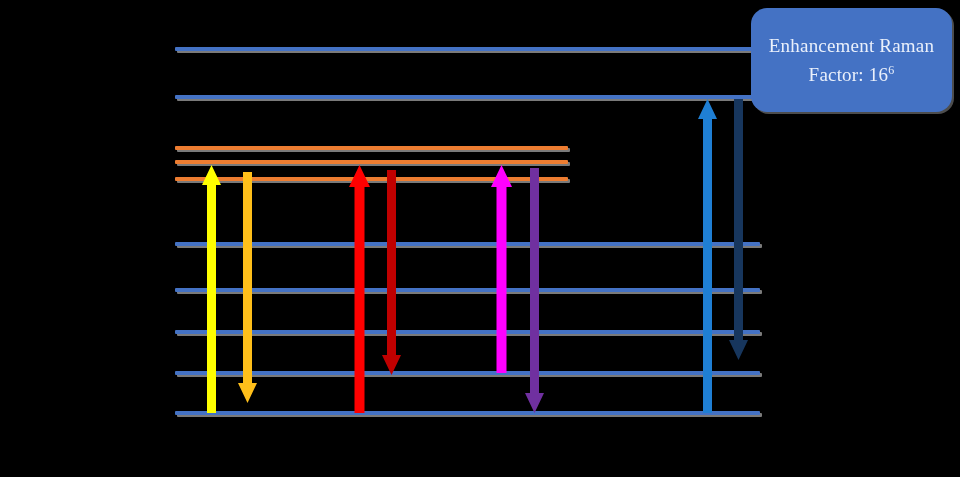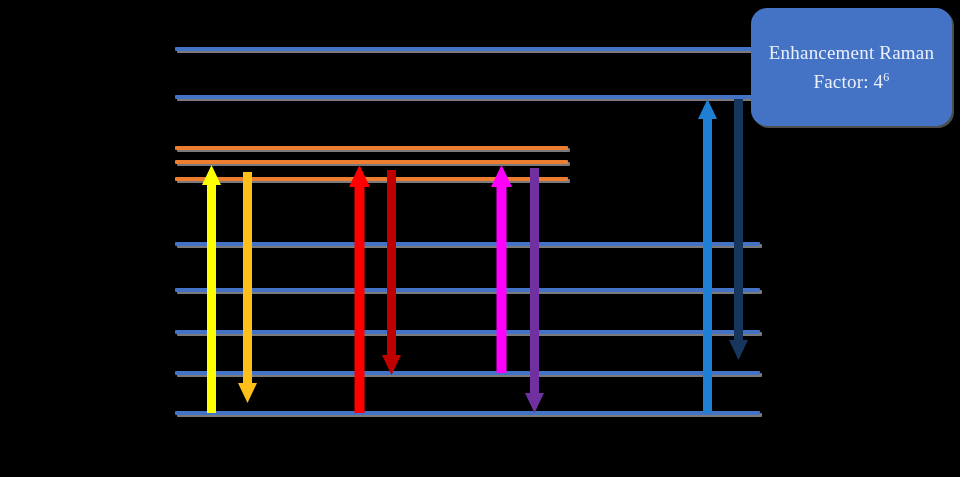--- a/index.html
+++ b/index.html
@@ -159,20 +159,20 @@
         </svg>
       </div>
       <div class="arrow" style="left: 726.5px; top: 99px;">
         <svg width="23" height="261" viewBox="0 0 23 261">
           <polygon points="11.5,261 21,241 16,241 16,0 7,0 7,241 2,241" fill="#17365d"></polygon>
         </svg>
       </div>
     </div>
 
   <div id="callout-tail" style="left: 753px; top: 88px; background: rgb(68, 114, 196);"></div>
-  <div id="callout" style="left: 751px; top: 8px; width: 201px; height: 118px; background: rgb(68, 114, 196);">
+  <div id="callout" style="left: 751px; top: 8px; width: 201px; height: 104px; background: rgb(68, 114, 196);">
     <div class="ctext">
       <span>Enhancement Raman</span><br>
-      <span>Factor: 4</span><sup>6</sup>
+      <span>Factor: 16</span><sup>6</sup>
     </div>
   </div>
 
 </div>
 
 </body></html>

